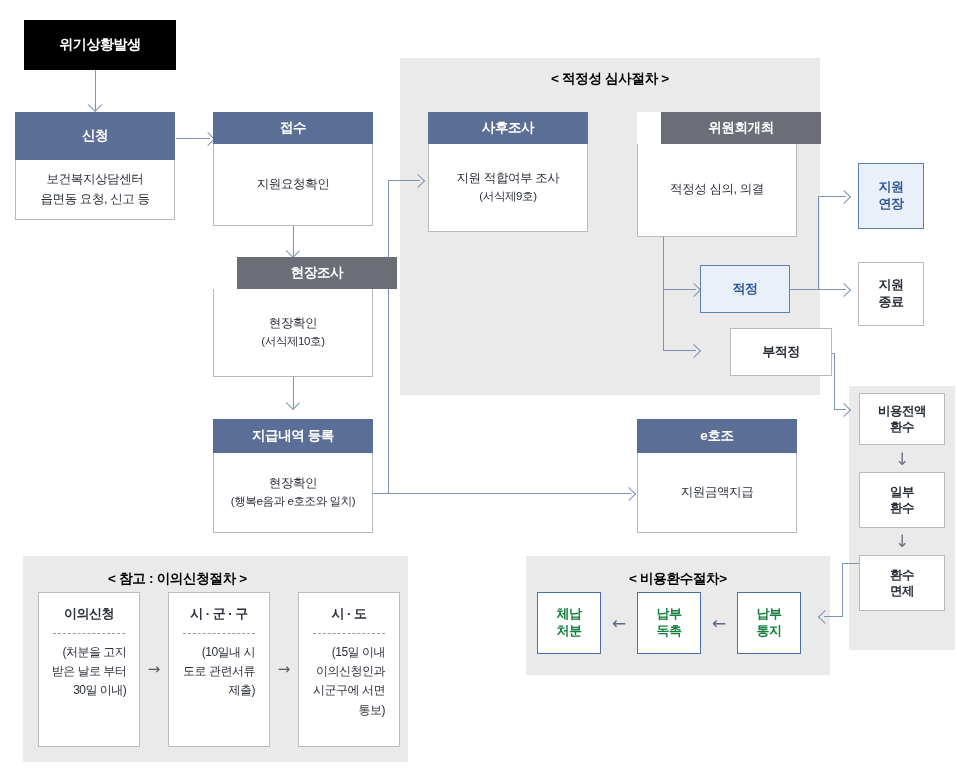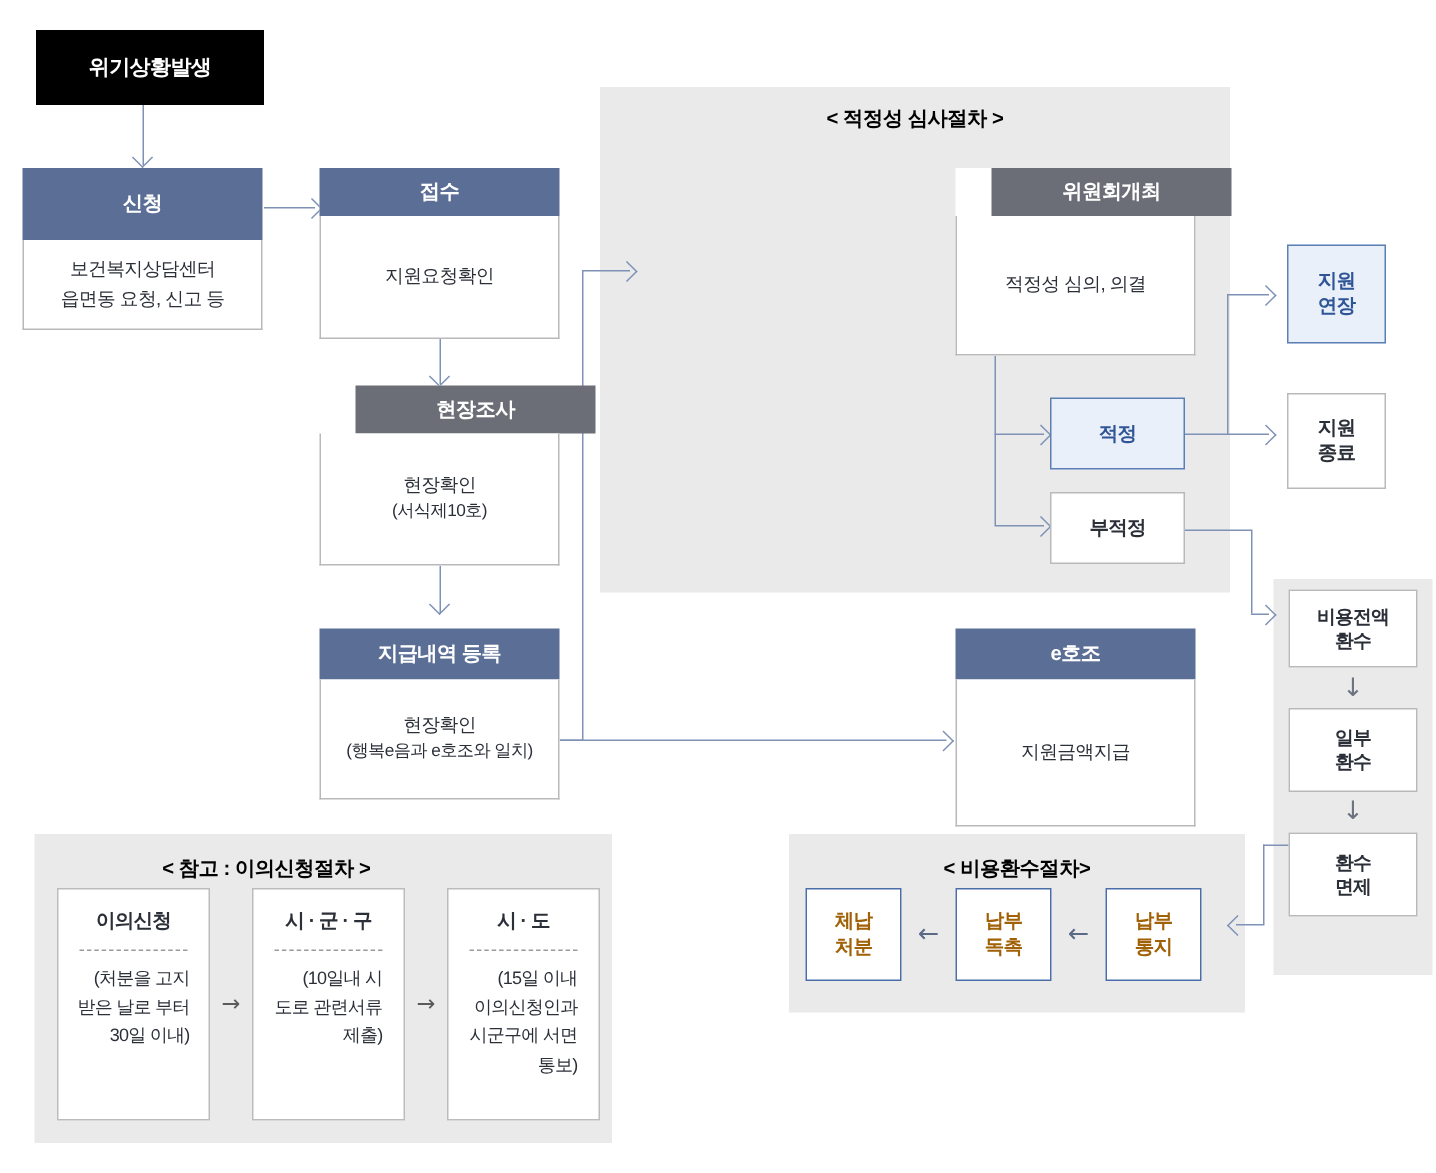--- a/index.html
+++ b/index.html
@@ -70,21 +70,21 @@
     position:absolute;box-sizing:border-box;
     border:1px solid #b9b9b9;background:#ffffff;
     display:flex;flex-direction:column;
     align-items:center;justify-content:center;
     font-size:13px;color:#2b2f38;
     letter-spacing:-0.5px;line-height:1.3;
     font-weight:bold;text-align:center;
   }
   .plain.blue{
     border:1px solid #4a6fa8;
-    color:#a16207;
+    color:#15803d;
   }
   .plain.bluefill{
     border:1px solid #5b7fb4;
     background:#eaf0f9;
     color:#2f5597;
   }
 
   
   .appealbox{
     position:absolute;box-sizing:border-box;
@@ -206,39 +206,46 @@
   </div>
 
   <div class="box" style="left:213px;top:419px;width:160px;height:114px;">
     <div class="hd hd-blue" style="height:34px;">지급내역 등록</div>
     <div class="bd" style="height:80px;">
       <div>현장확인</div>
       <div class="l2">(행복e음과 e호조와 일치)</div>
     </div>
   </div>
 
+  <div class="box" style="left:428px;top:112px;width:160px;height:120px;">
+    <div class="hd hd-blue" style="height:32px;">사후조사</div>
+    <div class="bd" style="height:88px;">
+      <div>지원 적합여부 조사</div>
+      <div class="l2">(서식제9호)</div>
+    </div>
+  </div>
 
   <div class="box" style="left:637px;top:112px;width:160px;height:125px;">
     <div class="hd hd-gray" style="height:32px;">위원회개최</div>
     <div class="bd" style="height:93px;">
       <div>적정성 심의, 의결</div>
     </div>
   </div>
 
   <div class="plain bluefill" style="left:700px;top:265px;width:90px;height:48px;">
     <div>적정</div>
   </div>
 
-  <div class="plain" style="left:700px;top:328px;width:90px;height:48px;">
+  <div class="plain" style="left:730px;top:328px;width:102px;height:48px;">
     <div>부적정</div>
   </div>
 
   <div class="box" style="left:637px;top:419px;width:160px;height:114px;">
     <div class="hd hd-blue" style="height:34px;">e호조</div>
-    <div class="bd" style="height:98px;">
+    <div class="bd" style="height:80px;">
       <div>지원금액지급</div>
     </div>
   </div>
 
   <div class="plain bluefill" style="left:858px;top:163px;width:66px;height:66px;">
     <div>지원</div>
     <div>연장</div>
   </div>
 
   <div class="plain" style="left:858px;top:262px;width:66px;height:64px;">

